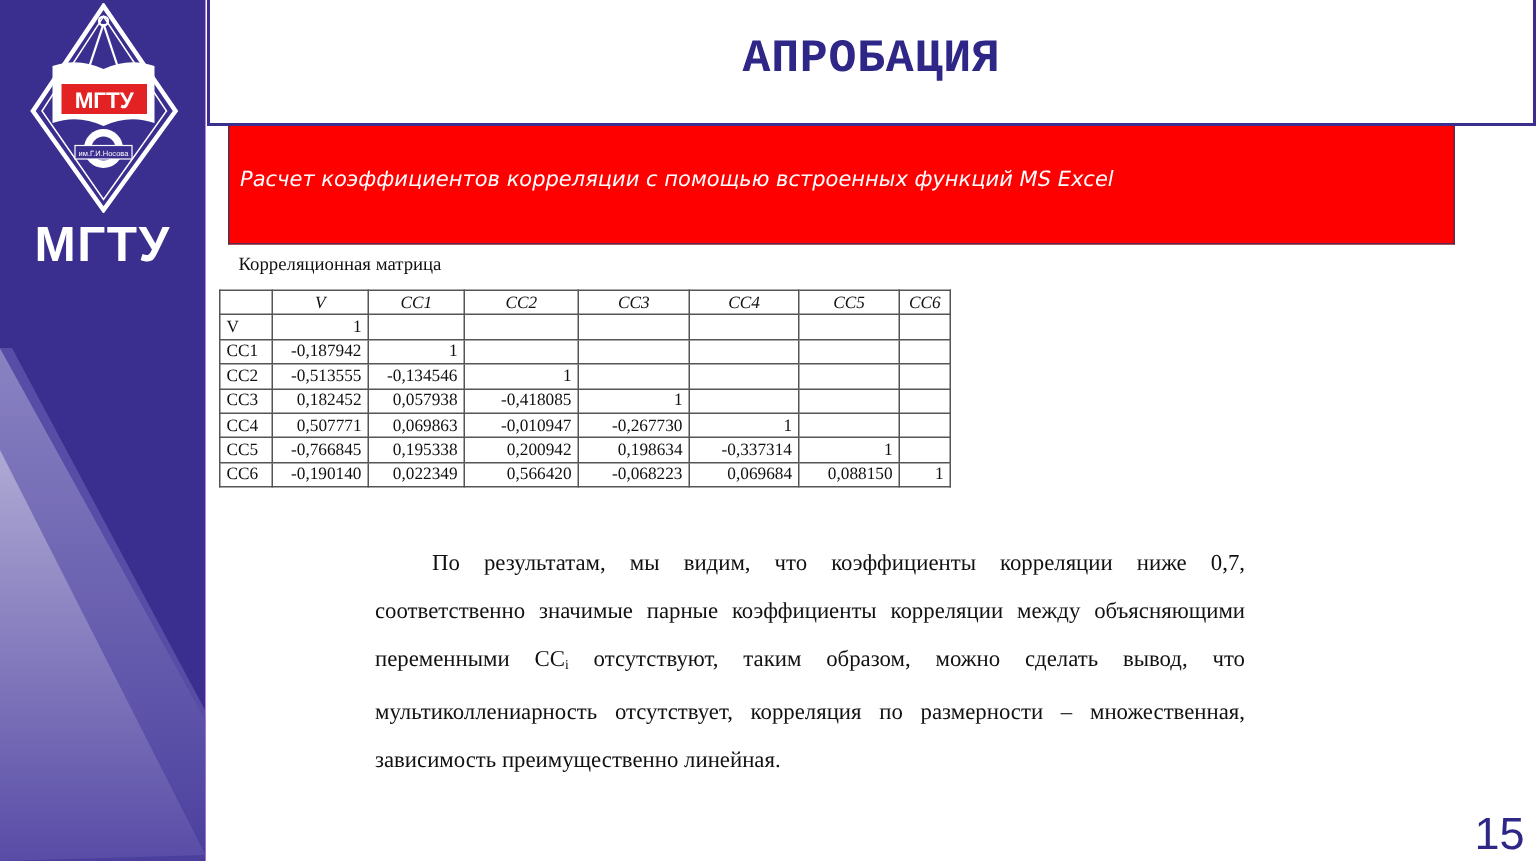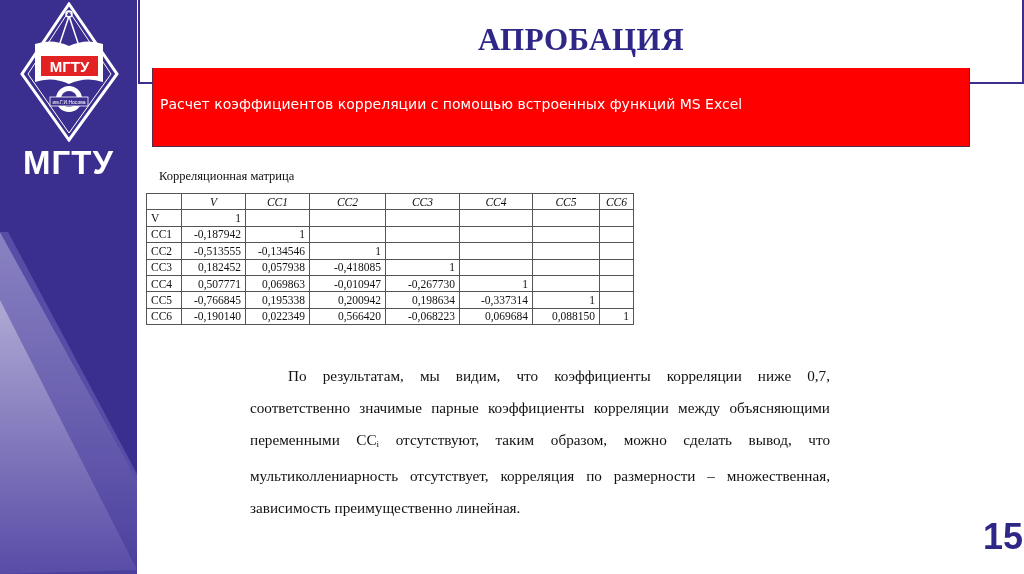--- a/index.html
+++ b/index.html
@@ -8,40 +8,40 @@
   
   .sidebar { position:absolute; left:0; top:0; width:137px; height:574px; background:#d946ef; overflow:hidden; }
   .sidebar svg.bg { position:absolute; left:0; top:0; }
   .logo { position:absolute; left:17px; top:2px; width:105px; height:140px; }
   .brand { position:absolute; left:0; top:145px; width:137px; text-align:center; color:#ffffff; font-family:"Liberation Sans", sans-serif; }
   .brand .big { font-size:33px; font-weight:bold; letter-spacing:1px; line-height:36px; }
   .brand .sub { font-size:7.2px; font-weight:bold; line-height:9.2px; letter-spacing:0.2px; margin-top:2px; }
 
   
   .header { position:absolute; left:138px; top:0; width:882px; height:82px; border:2px solid #3a2f8f; border-top:0; background:#fff; box-sizing:content-box; }
-  .header .title { position:absolute; left:0; right:0; top:22px; text-align:center; font-family:Liberation Serif, serif; font-weight:bold; font-size:31px; color:#2f2787; letter-spacing:0.5px; }
+  .header .title { position:absolute; left:0; right:0; top:22px; text-align:center; font-family:Liberation Mono, monospace; font-weight:bold; font-size:31px; color:#2f2787; letter-spacing:0.5px; }
 
   
-  .banner { position:absolute; left:152px; top:68px; width:816px; height:78px; background:#ff0000; border:1px solid #5a2a4a; border-top:0; }
+  .banner { position:absolute; left:152px; top:84px; width:816px; height:78px; background:#ff0000; border:1px solid #5a2a4a; border-top:0;font-style:italic; }
   .banner .text { position:absolute; left:7px; top:28px; color:#ffffff; font-family:"DejaVu Sans", sans-serif; font-size:14px; }
 
   
   .caption { position:absolute; left:147px; top:169px; font-size:12.5px; color:#111;margin-left:12px; }
   table.matrix { position:absolute; left:146px; top:193px; border-collapse:collapse; font-size:11.5px; color:#111; }
   table.matrix td, table.matrix th { border:1px solid #555; height:16.4px; padding:0 4px; box-sizing:border-box; }
   table.matrix th { font-weight:normal; font-style:italic; text-align:center; }
   table.matrix td.rowlabel { text-align:left; }
   table.matrix td.num { text-align:right; }
 
   
   .para { position:absolute; left:250px; top:360px; width:580px; font-size:15.2px; line-height:32px; color:#111; text-align:justify; }
   .para .indent { display:inline-block; width:38px; }
   .para sub { font-size:9px; vertical-align:-2px; }
 
-  .pagenum { position:absolute; left:983px; top:516px; font-family:"Liberation Sans", sans-serif; font-weight:bold; font-size:36px; color:#2f2787; }
+  .pagenum { position:absolute; left:983px; top:540px; font-family:"Liberation Sans", sans-serif; font-weight:normal; font-size:30px; color:#2f2787; }
 </style>
 </head>
 <body>
 
 <div class="sidebar">
   <svg class="bg" width="137" height="574">
     <defs>
       <linearGradient id="g1" x1="0" y1="0" x2="0" y2="1">
         <stop offset="0" stop-color="#b7b3d8"></stop>
         <stop offset="1" stop-color="#5a4ea8"></stop>

